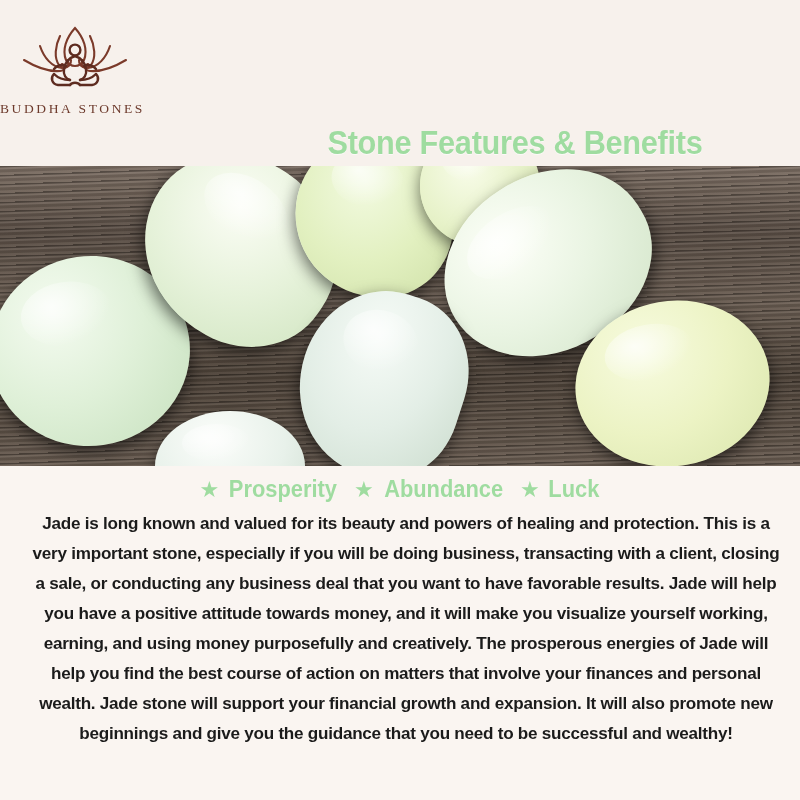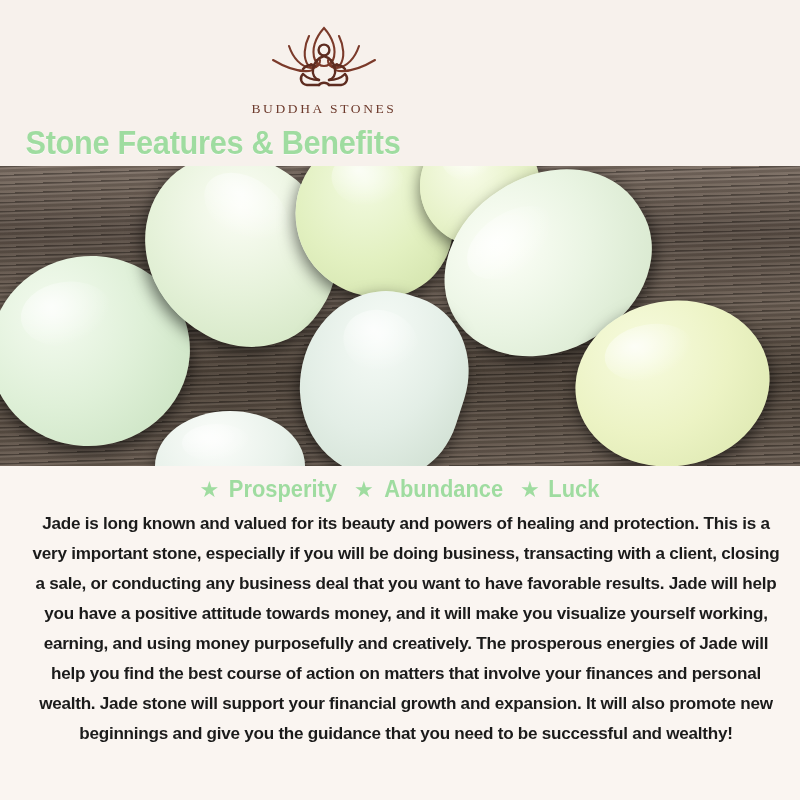--- a/index.html
+++ b/index.html
@@ -39,34 +39,34 @@
     clip-path:polygon(0 0, 100% 0, calc(100% - 24px) 100%, 0 100%);
   }
 
   
   #header {
     position:absolute; top:0; left:0; width:800px; height:166px;
     background:#f7f1ec;
   }
   #logo-block {
     position:absolute; top:22px; left:0; width:648px;
-    text-align:center;
+    text-align:left;
   }
   #lotus-icon { display:inline-block; }
   #brand-name {
     margin-top:3px;
     font-family:"Liberation Serif", serif;
     font-size:13.5px;
     letter-spacing:2.6px;
     color:#6d3a2c;
     font-weight:400;
   }
   #title-banner {
     position:absolute; top:124px; left:0; width:728px;
-    text-align:left;
+    text-align:right;
   }
   #page-title {
     font-family:"Liberation Sans Narrow","Liberation Sans",sans-serif;
     font-size:33px;
     font-weight:bold;
     color:#9fdca0;
     letter-spacing:-0.3px;
     transform:scaleX(0.93);
     text-shadow:0 1px 0 rgba(255,255,255,.6);
   }

